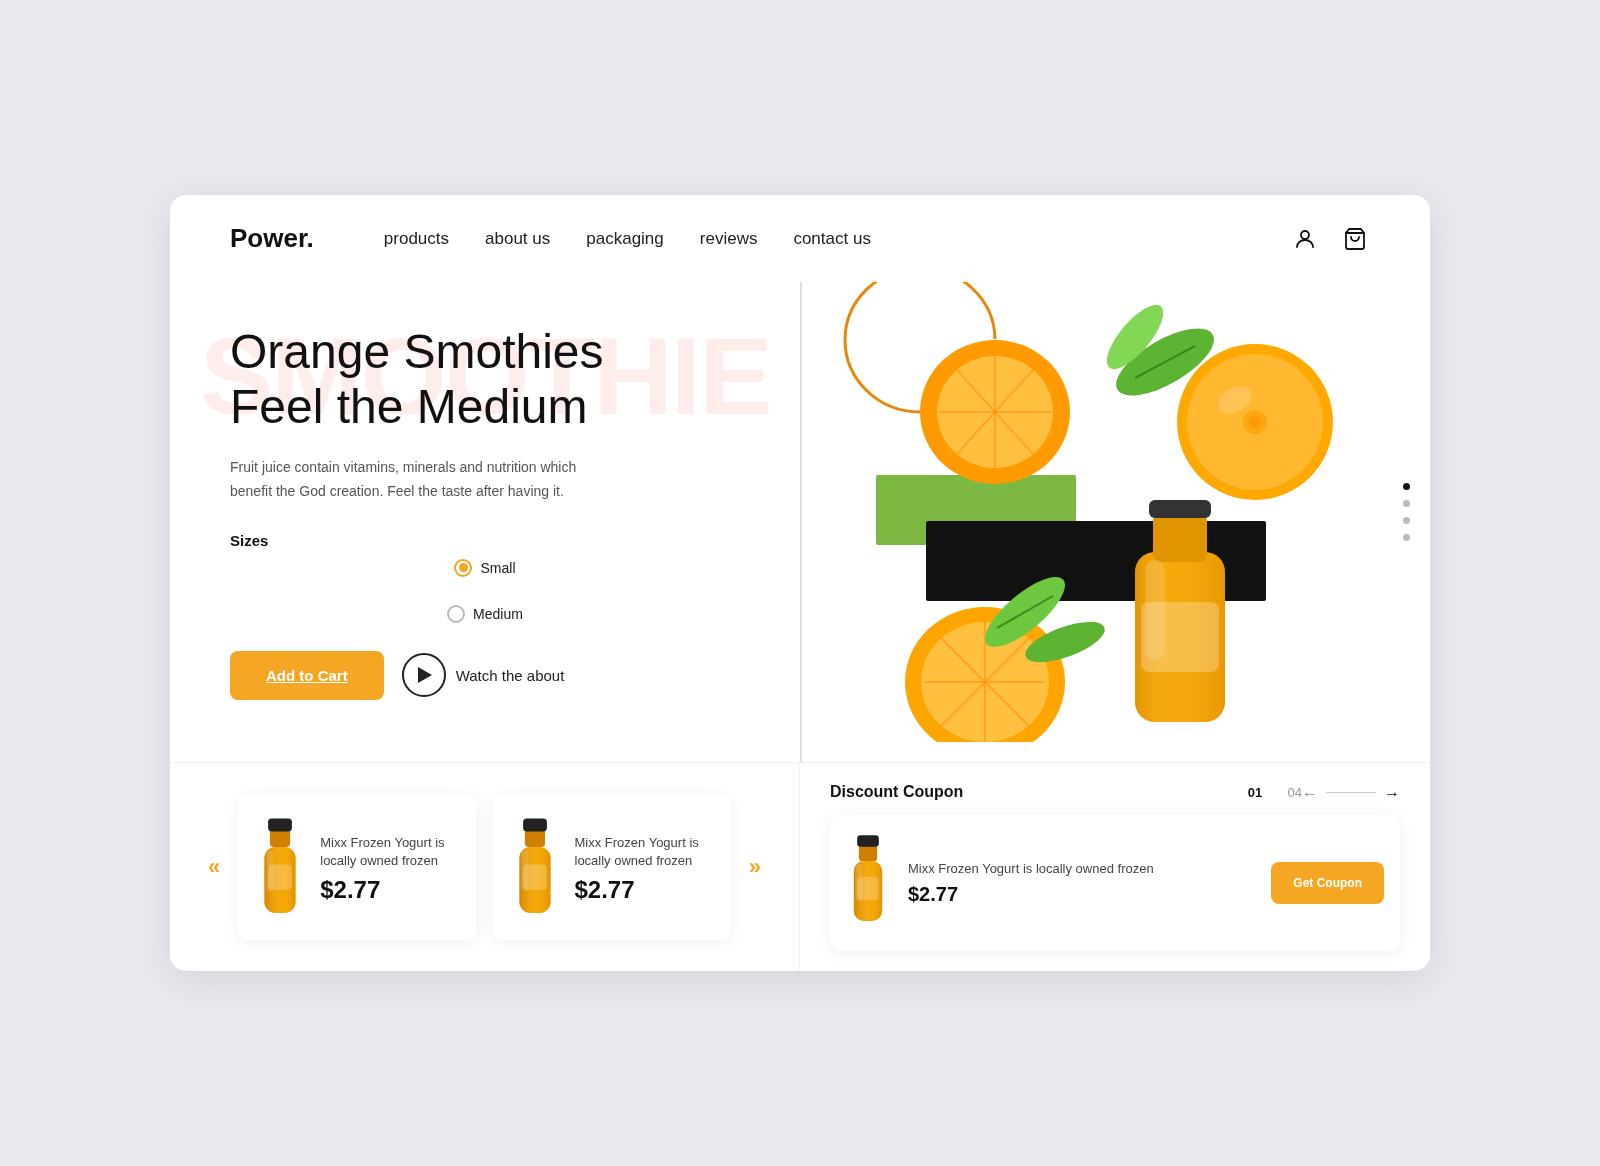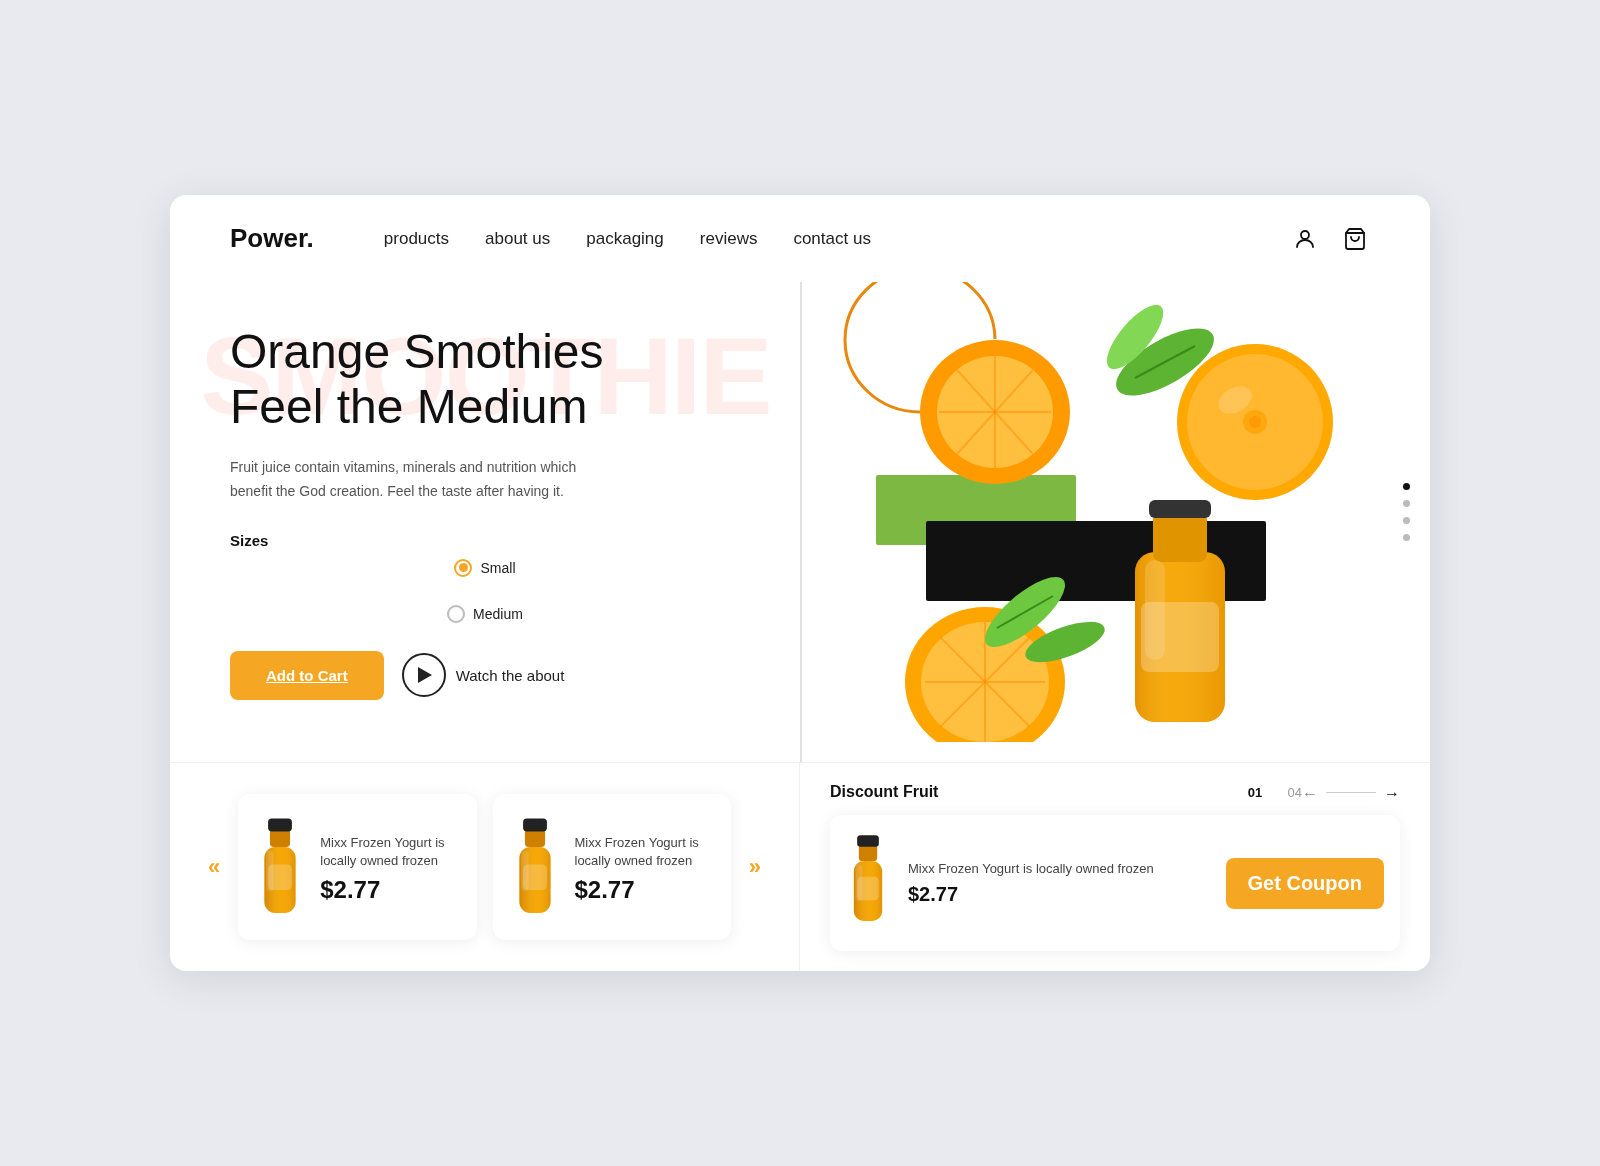--- a/index.html
+++ b/index.html
@@ -369,21 +369,21 @@
     }
     .coupon-info { flex: 1; }
     .coupon-name { font-size: 13px; color: #444; line-height: 1.4; margin-bottom: 4px; }
     .coupon-price { font-size: 20px; font-weight: 800; color: #111; }
     .btn-coupon {
       background: #f5a623;
       color: #fff;
       border: none;
       border-radius: 8px;
       padding: 14px 22px;
-      font-size: 20px;
+      font-size: 12px;
       font-weight: 700;
       cursor: pointer;
       white-space: nowrap;
     }
   </style>
 </head>
 <body>
 
 <div class="page-wrapper">
 
@@ -580,21 +580,21 @@
             <div class="product-name">Mixx Frozen Yogurt is locally owned frozen</div>
             <div class="product-price">$2.77</div>
           </div>
         </div>
       </div>
       <div class="carousel-arrow">»</div>
     </div>
 
     <div class="discount-section">
       <div class="discount-header">
-        <div class="discount-title">Discount Fruit</div>
+        <div class="discount-title">Discount Coupon</div>
         <div class="discount-nav">
           <span class="discount-count">
             <span class="current">01</span>
             &nbsp;&nbsp;&nbsp;&nbsp;&nbsp;
             <span>04</span>
           </span>
           <div class="discount-arrows">
             <span class="darrow">←</span>
             <span class="discount-arrow-line"></span>
             <span class="darrow active">→</span>

